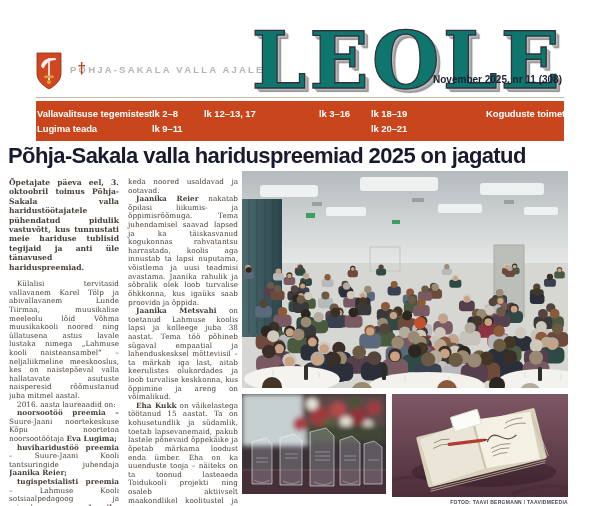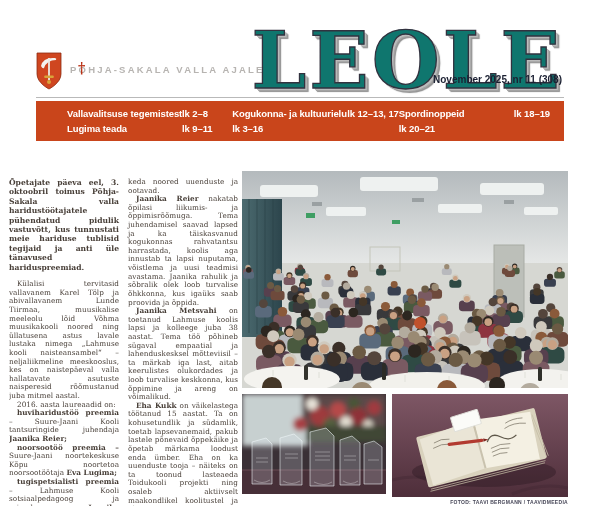--- a/index.html
+++ b/index.html
@@ -28,21 +28,21 @@
   }
   .issue {
     position:absolute; right:38px; top:74px;
     font-family:"Liberation Sans", sans-serif; font-weight:bold;
     font-size:10px; color:#1b2032;
   }
   .rule { position:absolute; left:36px; top:97px; width:528px; height:1px; background:#b9b9b9; }
   
   .toc {
     position:absolute; left:36px; top:101px; width:528px; height:40px;
-    background:#c9451b; display:flex; padding:5px 0 0 31px;
+    background:#c9451b; display:flex; padding:5px 0 0 1px;
     font-family:"Liberation Sans", sans-serif; font-weight:bold;
     font-size:9.5px; color:#ffffff; letter-spacing:-0.1px;
   }
   .toc-col { width:167px; display:grid; grid-template-columns:115px 1fr; align-content:start; }
   .toc-col span { line-height:15px; white-space:nowrap; }
   
   h1.headline {
     position:absolute; left:8px; top:143px; width:556px;
     font-family:"Liberation Sans", sans-serif; font-weight:bold;
     font-size:22px; letter-spacing:-0.6px; color:#181a2e; white-space:nowrap;
@@ -90,43 +90,43 @@
   <div class="rule"></div>
 
   <nav class="toc">
     <div class="toc-col">
       <span>Vallavalitsuse tegemistest</span>
       <span>lk 2–8</span>
       <span>Lugima teada</span>
       <span>lk 9–11</span>
     </div>
     <div class="toc-col">
-      <span>Kogukonna- ja kultuurielu</span>
       <span>lk 12–13, 17</span>
       <span>lk 3–16</span>
     </div>
     <div class="toc-col">
-      <span>Spordinoppeid</span>
       <span>lk 18–19</span>
+      <span>Koguduste toimetamisi</span>
       <span>lk 20–21</span>
     </div>
   </nav>
 
+  <h1 class="headline">Põhja-Sakala valla hariduspreemiad 2025 on jagatud</h1>
 
   <div class="article-cols">
     <div class="col" id="col1">
         <p class="lead"><b>Õpetajate päeva eel, 3. oktoobril toimus Põhja-Sakala valla haridustöötajatele pühendatud pidulik vastuvõtt, kus tunnustati meie hariduse tublisid tegijaid ja anti üle tänavused hariduspreemiad.</b></p>
         <p class="ind"><span>Külalisi tervitasid vallavanem Karel Tölp ja abivallavanem Lunde Tiirmaa, muusikalise meeleolu lõid Võhma muusikakooli noored ning üllatusena astus lavale lustaka nimega „Lahmuse kooli naisteansambel“ – neljaliikmeline meeskooslus, kes on naistepäeval valla hallatavate asutuste naisperesid rõõmustanud juba mitmel aastal.</span></p>
         <p class="ind"><span>2016. aasta laureaadid on:</span></p>
+        <p class="ind"><b>noorsootöö preemia –</b><span> Suure-Jaani noortekeskuse Kõpu noortetoa noorsootöötaja </span><b>Eva Lugima;</b></p>
         <p class="ind"><b>huviharidustöö preemia</b><span> – Suure-Jaani Kooli tantsuringide juhendaja </span><b>Jaanika Reier;</b></p>
-        <p class="ind"><b>noorsootöö preemia –</b><span> Suure-Jaani noortekeskuse Kõpu noortetoa noorsootöötaja </span><b>Eva Lugima;</b></p>
         <p class="ind"><b>tugispetsialisti preemia</b><span> – Lahmuse Kooli sotsiaalpedagoog ja eripedagoog </span><b>Jaanika Metsvahi;</b></p>
       </div>
     <div class="col" id="col2">
-        <p><span>keda noored uuenduste ja ootavad.</span></p>
+        <p><span>keda noored usaldavad ja ootavad.</span></p>
         <p class="ind"><b>Jaanika Reier</b><span> nakatab õpilasi liikumis- ja õppimisrõõmuga. Tema juhendamisel saavad lapsed ja ka täiskasvanud kogukonnas rahvatantsu harrastada, koolis aga innustab ta lapsi nuputama, võistlema ja uusi teadmisi avastama. Jaanika rahulik ja sõbralik olek loob turvalise õhkkonna, kus igaüks saab proovida ja õppida.</span></p>
         <p class="ind"><b>Jaanika Metsvahi</b><span> on toetanud Lahmuse koolis lapsi ja kolleege juba 38 aastat. Tema töö põhineb sügaval empaatial ja lahenduskesksel mõtteviisil – ta märkab iga last, aitab keerulistes olukordades ja loob turvalise keskkonna, kus õppimine ja areng on võimalikud.</span></p>
         <p class="ind"><b>Eha Kukk</b><span> on väikelastega töötanud 15 aastat. Ta on kohusetundlik ja südamlik, toetab lapsevanemaid, pakub lastele põnevaid õppekäike ja õpetab märkama loodust enda ümber. Eha on ka uuenduste tooja – näiteks on ta toonud lasteaeda Toidukooli projekti ning osaleb aktiivselt maakondlikel koolitustel ja aine-</span></p>
       </div>
   </div>
 
   <svg class="ph main-photo" viewBox="0 0 326 217">
     <defs>
       <linearGradient id="ceil" x1="0" y1="0" x2="0" y2="1">
         <stop offset="0" stop-color="#b4babd"></stop>

